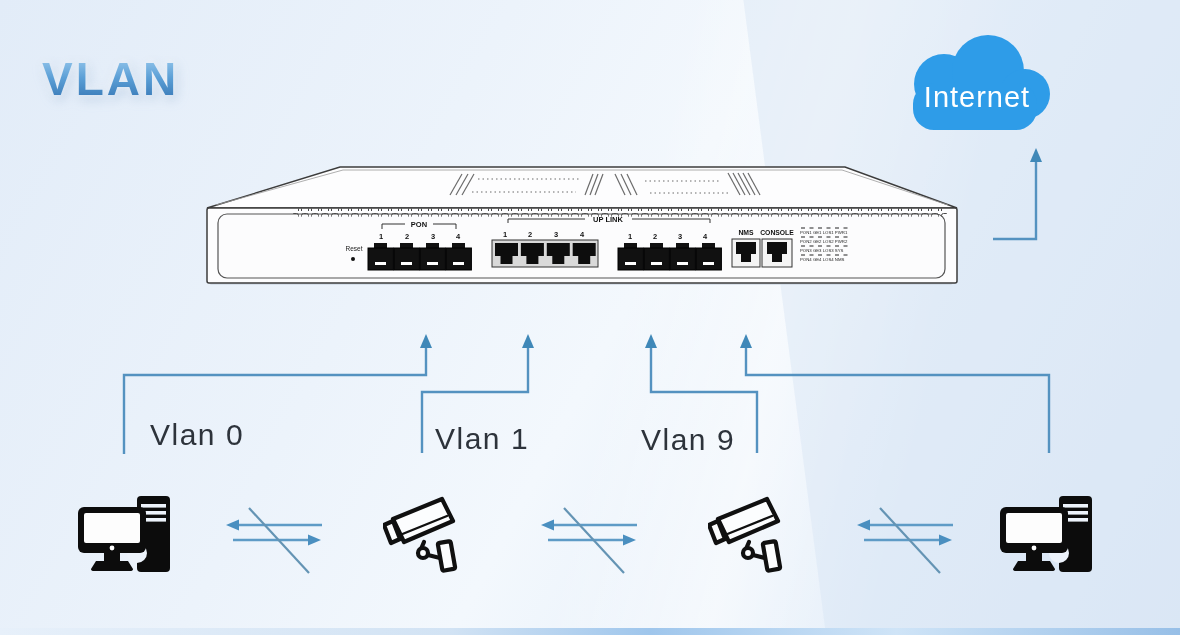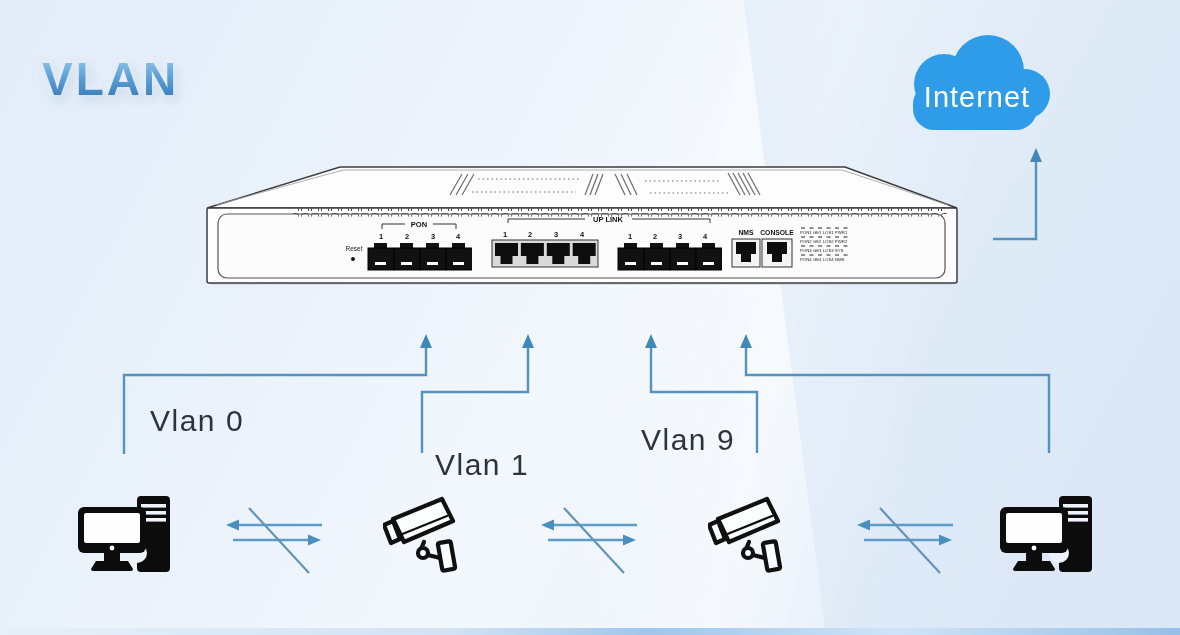--- a/index.html
+++ b/index.html
@@ -26,22 +26,22 @@
     background:linear-gradient(180deg,#a5d1f1 0%,#5b9fd6 48%,#2f6fae 100%);
     -webkit-background-clip:text;background-clip:text;color:transparent;
     filter:drop-shadow(0 0 5px rgba(255,255,255,.95)) drop-shadow(2px 3px 4px rgba(110,150,195,.35));
   }
   .cloud{position:absolute;left:892px;top:26px;width:172px;height:114px;}
   .switch-svg{position:absolute;left:200px;top:155px;}
   .conn-svg{position:absolute;left:0;top:0;pointer-events:none;}
   .vlan-label{
     position:absolute;font-size:30px;letter-spacing:1.5px;color:#2d333b;white-space:nowrap;
   }
-  #vlan-label-0{left:150px;top:404px;}
-  #vlan-label-1{left:435px;top:422px;margin-top:26px;}
+  #vlan-label-0{left:150px;top:418px;}
+  #vlan-label-1{left:435px;top:422px;}
   #vlan-label-2{left:641px;top:423px;}
   #vlan-label-3{left:926px;top:422px;}
   .dev{position:absolute;}
   svg text{font-family:"Liberation Sans", sans-serif;}
 </style>
 </head>
 <body>
 
 <div class="canvas">
   <div class="sheen"></div>

